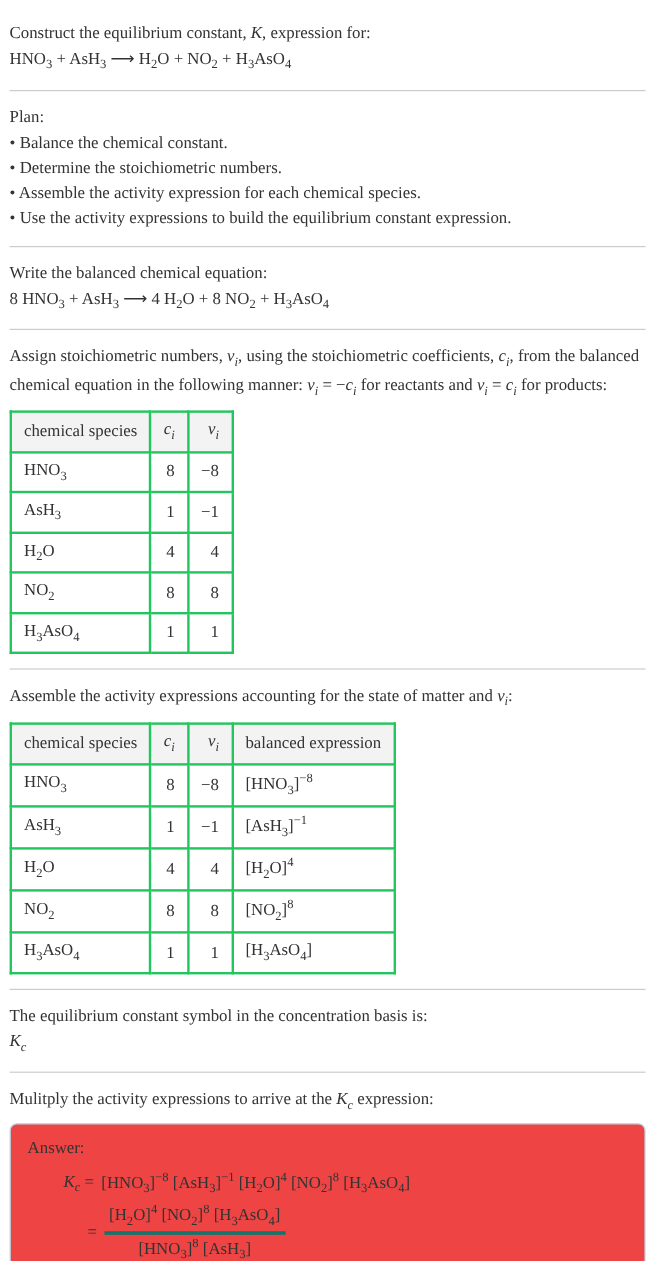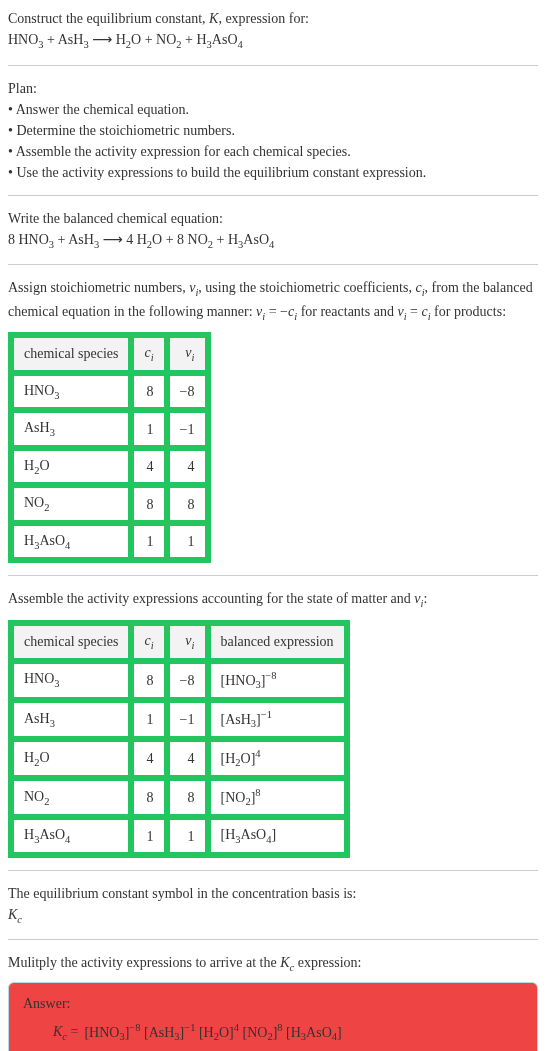--- a/index.html
+++ b/index.html
@@ -11,27 +11,28 @@
       width: 530px;
       line-height: 1.5;
     }
     hr {
       border: none;
       border-top: 1px solid #ccc;
       margin: 12px 0;
     }
     .section {
       margin-bottom: 8px;
+      margin-top: 10px;
     }
     table {
       border-collapse: collapse;
       margin: 8px 0;
     }
     th, td {
-      border: 6px solid #22c55e;
+      border: 2px solid #22c55e;
       padding: 4px 10px;
       text-align: left;
       font-weight: normal;
     }
     th {
       background: #f3f3f3;
     }
     td.num, th.num {
       text-align: right;
     }
@@ -77,21 +78,21 @@
 
 <div class="section">
   <div>Construct the equilibrium constant, <i>K</i>, expression for:</div>
   <div>HNO<sub>3</sub> + AsH<sub>3</sub> ⟶ H<sub>2</sub>O + NO<sub>2</sub> + H<sub>3</sub>AsO<sub>4</sub></div>
 </div>
 
 <hr>
 
 <div class="section">
   <div>Plan:</div>
-  <div>• Answer the chemical equation.</div>
+  <div>• Balance the chemical constant.</div>
   <div>• Determine the stoichiometric numbers.</div>
   <div>• Assemble the activity expression for each chemical species.</div>
   <div>• Use the activity expressions to build the equilibrium constant expression.</div>
 </div>
 
 <hr>
 
 <div class="section">
   <div>Write the balanced chemical equation:</div>
   <div>8 HNO<sub>3</sub> + AsH<sub>3</sub> ⟶ 4 H<sub>2</sub>O + 8 NO<sub>2</sub> + H<sub>3</sub>AsO<sub>4</sub></div>

